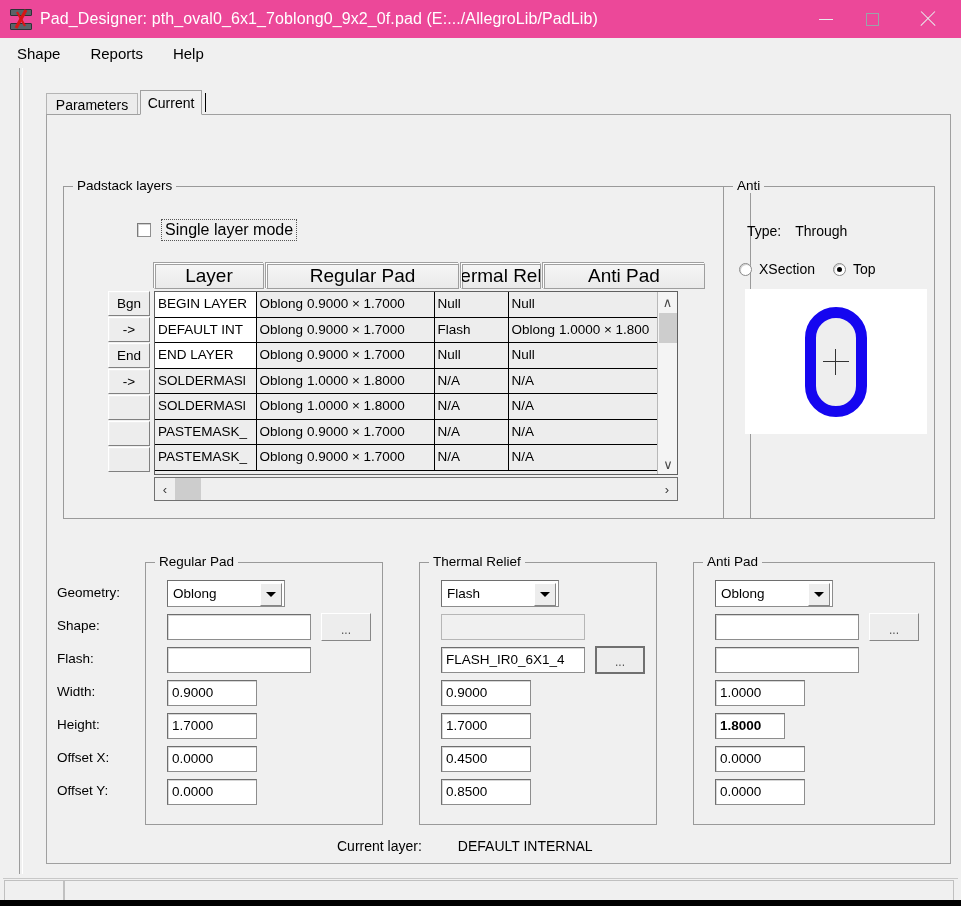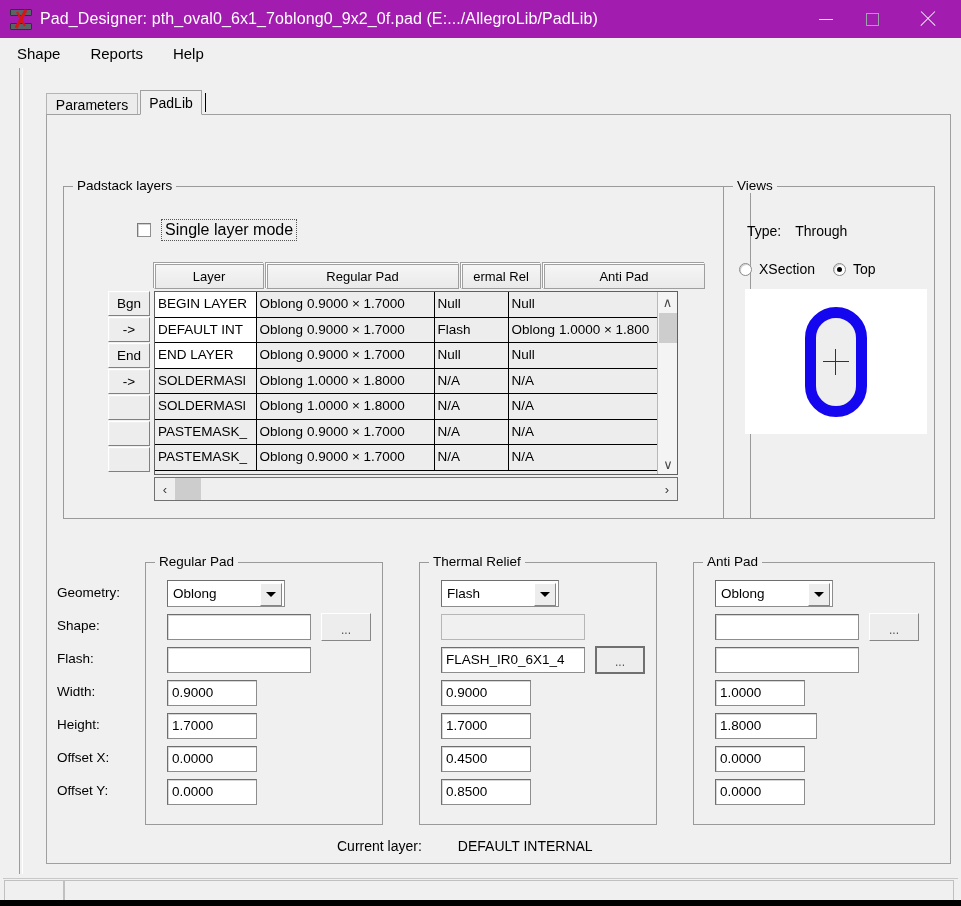--- a/index.html
+++ b/index.html
@@ -11,21 +11,21 @@
     -webkit-font-smoothing:none;
   }
   .win{
     position:absolute;left:0;top:0;width:961px;height:906px;
     background:#f0f0f0;
     box-sizing:border-box;
   }
   
   .titlebar{
     position:absolute;left:0;top:0;width:961px;height:38px;
-    background:#a21caf;
+    background:#ec4899;
     display:flex;align-items:center;
   }
   .title-icon{
     width:26px;height:26px;margin-left:8px;margin-right:6px;
     position:relative;flex:0 0 auto;
   }
   .title-icon .bar{
     position:absolute;left:2px;width:20px;height:5px;background:#5a6368;
     border:1px solid #2b3236;border-radius:1px;
   }
@@ -124,21 +124,21 @@
 
   
   .tbl-wrap{position:absolute;left:45px;top:84px;width:570px;height:212px;}
   .tbl-headrow{position:absolute;left:46px;top:0;height:26px;display:flex;}
   .th{
     box-sizing:border-box;height:26px;background:#f0f0f0;
     border:1px solid #f0f0f0;border-right:1px solid #a0a0a0;
     border-top:1px solid #ffffff;border-left:1px solid #ffffff;
     box-shadow:1px 1px 0 #a0a0a0 inset, -1px -1px 0 #a0a0a0;
     display:flex;align-items:center;justify-content:center;
-    font-size:13px;overflow:hidden;white-space:nowrap;
+    font-size:19px;overflow:hidden;white-space:nowrap;
     margin-right:2px;
     background:linear-gradient(#f6f6f6,#eaeaea);
     border:1px solid #9e9e9e;border-top-color:#ffffff;border-left-color:#ffffff;
   }
   .th.c-layer{width:110px;}
   .th.c-regpad{width:193px;}
   .th.c-thermal{width:80px;}
   .th.c-antipad{width:162px;}
 
   .sidebtns{position:absolute;left:0;top:28px;width:44px;}
@@ -304,21 +304,21 @@
   </div>
 
   <div class="client">
     <div class="edge-left"></div>
 
     <div class="tabstrip">
       <div class="tab inactive tab-parameters">
         <span>Parameters</span>
       </div>
       <div class="tab tab-layers">
-        <span>PadLib</span>
+        <span>Current</span>
       </div>
       <div class="tab-cursor"></div>
     </div>
 
     <div class="tabpanel">
 
       <div class="group" id="grp-padstack">
         <div class="gbox"></div>
         <div class="glabel">Padstack layers</div>
 
@@ -405,21 +405,21 @@
             <div class="hsb-arrow">‹</div>
             <div class="hsb-thumb"></div>
             <div class="hsb-track"></div>
             <div class="hsb-arrow">›</div>
           </div>
         </div>
       </div>
 
       <div class="group" id="grp-views">
         <div class="gbox"></div>
-        <div class="glabel">Views</div>
+        <div class="glabel">Anti</div>
 
         <div class="views-type">
           <span>Type:</span><b>Through</b>
         </div>
 
         <div class="radios">
           <span class="radio"></span>
           <span class="radio-lbl">XSection</span>
           <span class="radio on"></span>
           <span class="radio-lbl">Top</span>
@@ -484,21 +484,21 @@
         <div class="combo" style="left:22px;top:25px;">
           <span>Oblong</span>
           <span class="arrowbtn">
               <i class="caret"></i>
             </span>
         </div>
         <div class="fld" style="left:22px;top:59px;width:144px;"></div>
         <div class="dots-btn" style="left:176px;top:58px;">...</div>
         <div class="fld" style="left:22px;top:92px;width:144px;"></div>
         <div class="fld" style="left:22px;top:125px;width:90px;">1.0000</div>
-        <div class="fld" style="left:22px;top:158px;width:102px;">1.8000</div>
+        <div class="fld" style="left:22px;top:158px;width:70px;font-weight:bold;">1.8000</div>
         <div class="fld" style="left:22px;top:191px;width:90px;">0.0000</div>
         <div class="fld" style="left:22px;top:224px;width:90px;">0.0000</div>
       </div>
 
       <div class="current-layer">
         <span>Current layer:</span><span class="cl-val">DEFAULT INTERNAL</span>
       </div>
 
     </div>
   </div>

